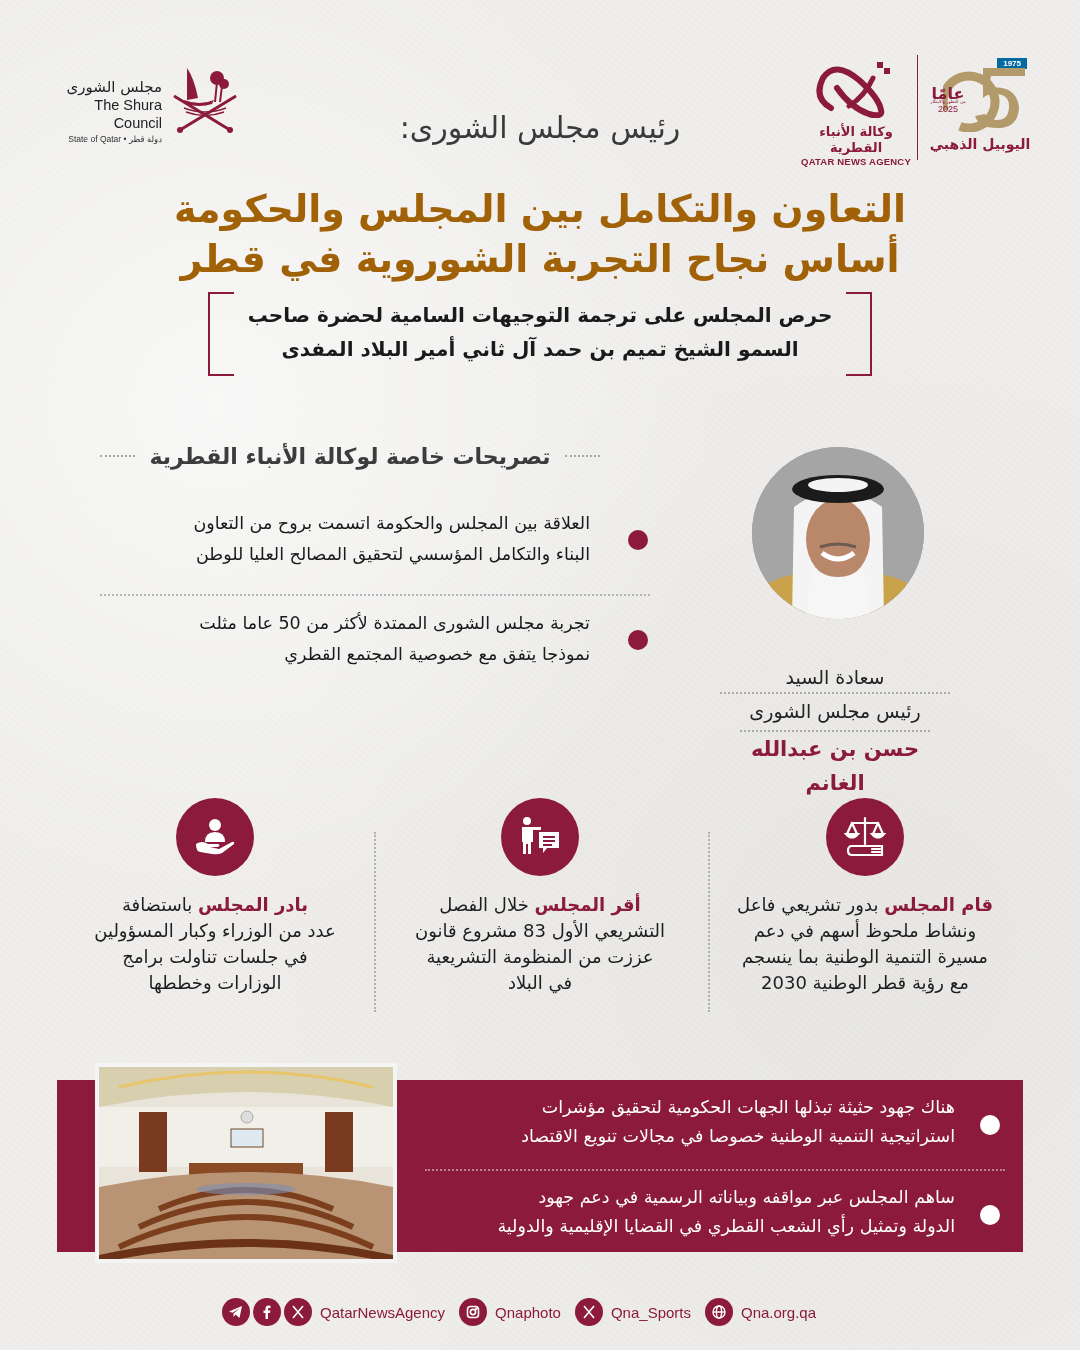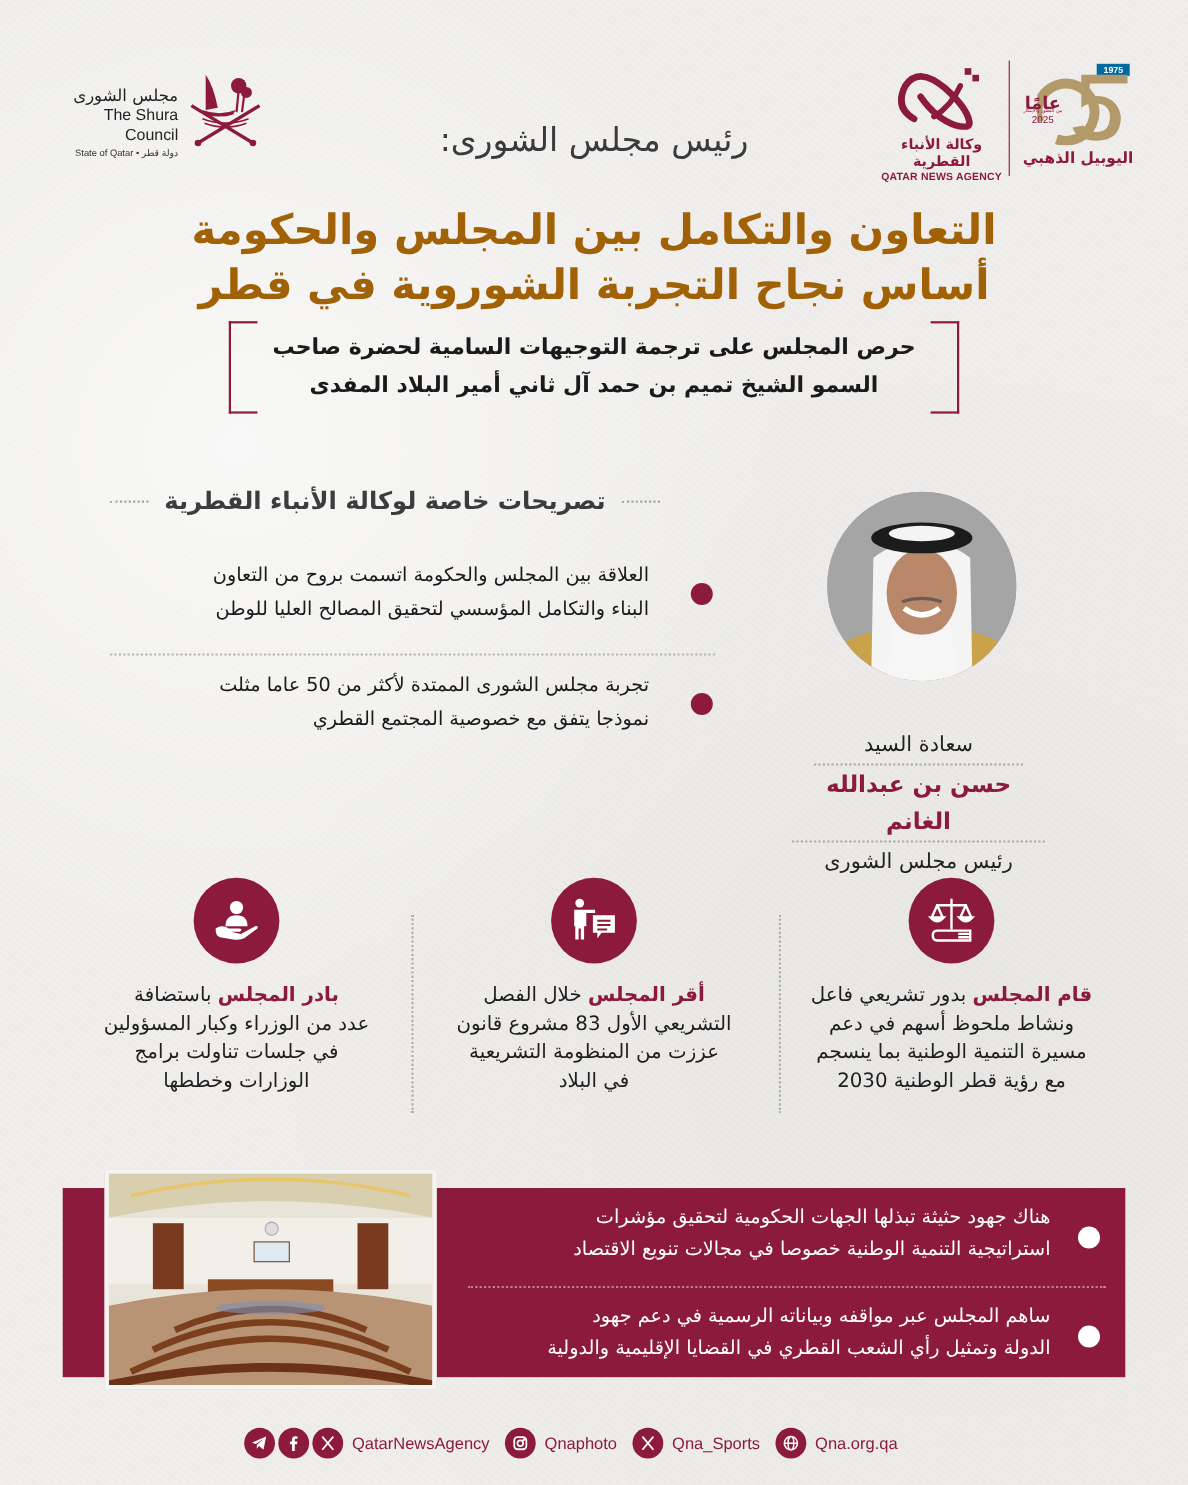--- a/index.html
+++ b/index.html
@@ -194,22 +194,22 @@
     <ellipse cx="86" cy="92" rx="32" ry="40" fill="#b9876a"></ellipse>
     <path d="M60 120 Q86 140 112 120 L118 172 L54 172 Z" fill="#f6f6f6"></path>
     <path d="M70 106 Q86 118 102 106" stroke="#fff" stroke-width="5" fill="none"></path>
     <path d="M68 100 Q86 94 104 100" stroke="#6b5b52" stroke-width="3" fill="none"></path>
     <ellipse cx="86" cy="42" rx="46" ry="14" fill="#1b1b1b"></ellipse>
     <ellipse cx="86" cy="38" rx="30" ry="7" fill="#f4f4f4"></ellipse>
   </svg>
 </div>
 <div id="person-block" class="abs rtl">
   <div id="person-honorific">سعادة السيد</div>
+  <div id="person-title">رئيس مجلس الشورى</div>
   <div id="person-name">حسن بن عبدالله الغانم</div>
-  <div id="person-title">رئيس مجلس الشورى</div>
 </div>
 
 <div id="col-1" class="abs col">
   <div class="col-icon">
     <svg viewBox="0 0 46 46" fill="none" stroke="#fff" stroke-width="2.2" stroke-linecap="round">
       <path d="M23 4 V30 M10 9 H36"></path>
       <path d="M10 9 L5 20 M10 9 L15 20 M4 20 Q10 27 16 20 Z" fill="#fff"></path>
       <path d="M36 9 L31 20 M36 9 L41 20 M30 20 Q36 27 42 20 Z" fill="#fff"></path>
       <path d="M10 32 H40 V41 H10 Q6 41 6 36.5 Q6 32 10 32 Z"></path>
       <path d="M30 35 H38 M30 38 H38"></path>

